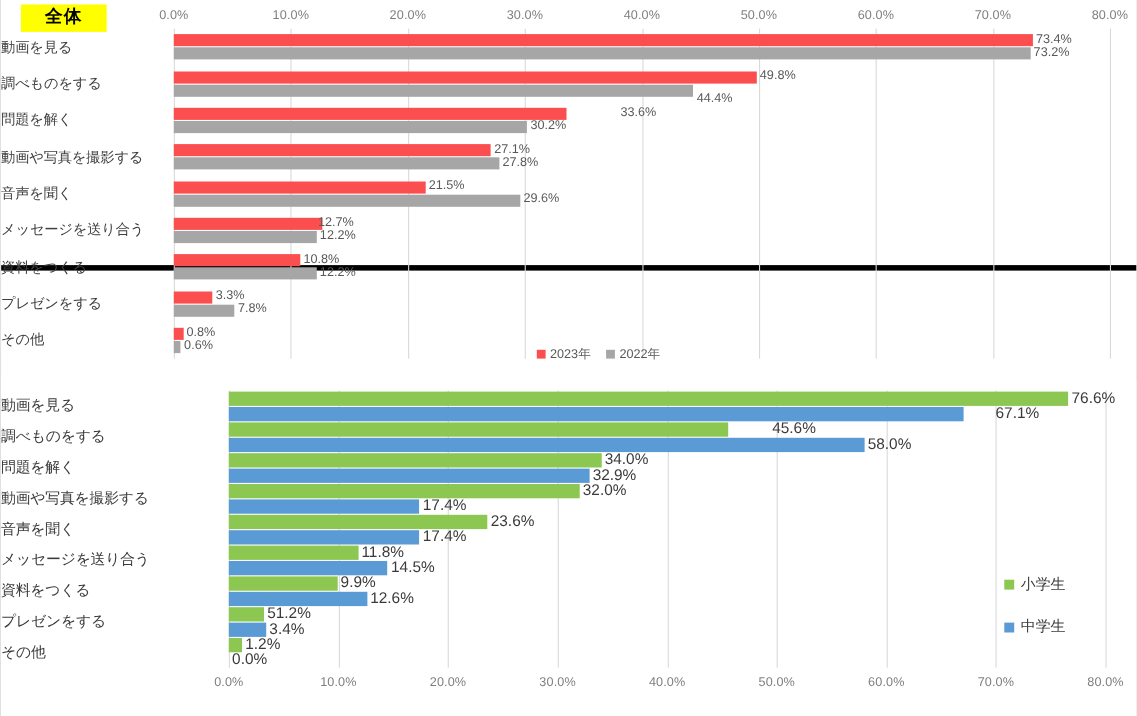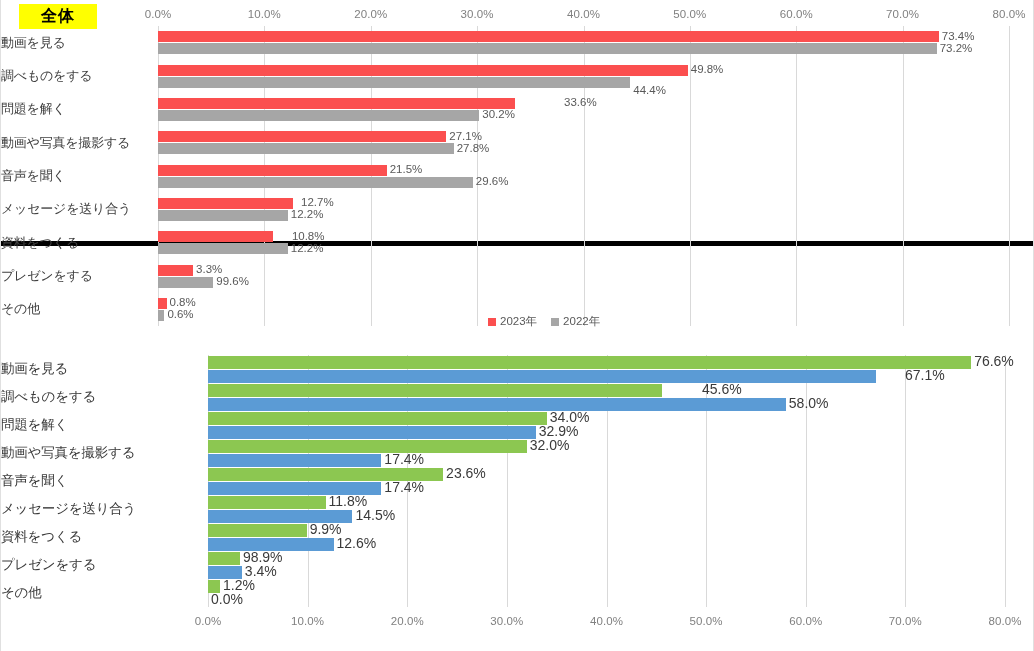--- a/index.html
+++ b/index.html
@@ -190,26 +190,26 @@
         <div class="val-label" style="left: 940.793px; top: 29.6667px;">73.4%</div>
         <div class="val-label" style="left: 938.665px; top: 41.6667px;">73.2%</div>
         <div class="val-label" style="left: 689.747px; top: 63px;">49.8%</div>
         <div class="val-label" style="left: 632.305px; top: 84px;">44.4%</div>
         <div class="val-label" style="left: 536px; top: 96.3333px; margin-left: 27px;">33.6%</div>
         <div class="val-label" style="left: 481.252px; top: 108.333px;">30.2%</div>
         <div class="val-label" style="left: 448.276px; top: 129.667px;">27.1%</div>
         <div class="val-label" style="left: 455.723px; top: 141.667px;">27.8%</div>
         <div class="val-label" style="left: 388.706px; top: 163px;">21.5%</div>
         <div class="val-label" style="left: 474.87px; top: 175px;">29.6%</div>
-        <div class="val-label" style="left: 300px; top: 196.333px; text-align: right;">12.7%</div>
+        <div class="val-label" style="left: 288px; top: 196.333px; text-align: right;">12.7%</div>
         <div class="val-label" style="left: 289.777px; top: 208.333px;">12.2%</div>
-        <div class="val-label" style="left: 274.885px; top: 229.667px; margin-left: 16px;">10.8%</div>
+        <div class="val-label" style="left: 274.885px; top: 229.667px;">10.8%</div>
         <div class="val-label" style="left: 289.777px; top: 241.667px;">12.2%</div>
         <div class="val-label" style="left: 195.104px; top: 263px;">3.3%</div>
-        <div class="val-label" style="left: 215.315px; top: 275px;">99.6%</div>
+        <div class="val-label" style="left: 215.315px; top: 275px;">7.8%</div>
         <div class="val-label" style="left: 168.51px; top: 296.333px;">0.8%</div>
         <div class="val-label" style="left: 166.382px; top: 308.333px;">0.6%</div>
       </div>
 
     <div id="legend-overall">
         <div class="item">
           <span class="swatch" style="background: rgb(251, 79, 79);"></span>
           <span>2023年</span>
         </div>
         <div class="item">
@@ -283,21 +283,31 @@
         <div class="val-label big" style="left: 548.725px; top: 62px;">34.0%</div>
         <div class="val-label big" style="left: 537.766px; top: 76px;">32.9%</div>
         <div class="val-label big" style="left: 528.8px; top: 90px;">32.0%</div>
         <div class="val-label big" style="left: 383.347px; top: 104px;">17.4%</div>
         <div class="val-label big" style="left: 445.115px; top: 118px;">23.6%</div>
         <div class="val-label big" style="left: 383.347px; top: 132px;">17.4%</div>
         <div class="val-label big" style="left: 327.558px; top: 146px;">11.8%</div>
         <div class="val-label big" style="left: 354.456px; top: 160px;">14.5%</div>
         <div class="val-label big" style="left: 308.629px; top: 174px;">9.9%</div>
         <div class="val-label big" style="left: 335.527px; top: 188px;">12.6%</div>
-        <div class="val-label big" style="left: 241.88px; top: 202px;">98.9%</div>
+        <div class="val-label big" style="left: 241.88px; top: 202px;">51.2%</div>
         <div class="val-label big" style="left: 243.873px; top: 216px;">3.4%</div>
         <div class="val-label big" style="left: 221.955px; top: 230px;">1.2%</div>
         <div class="val-label big" style="left: 210px; top: 244px;">0.0%</div>
       </div>
   </div>
 
+  <div id="legend-grade">
+      <div class="item">
+        <span class="swatch" style="background: rgb(140, 199, 81);"></span>
+        <span>小学生</span>
+      </div>
+      <div class="item">
+        <span class="swatch" style="background: rgb(91, 155, 213);"></span>
+        <span>中学生</span>
+      </div>
+    </div>
 
 </div>
 
 </body></html>

